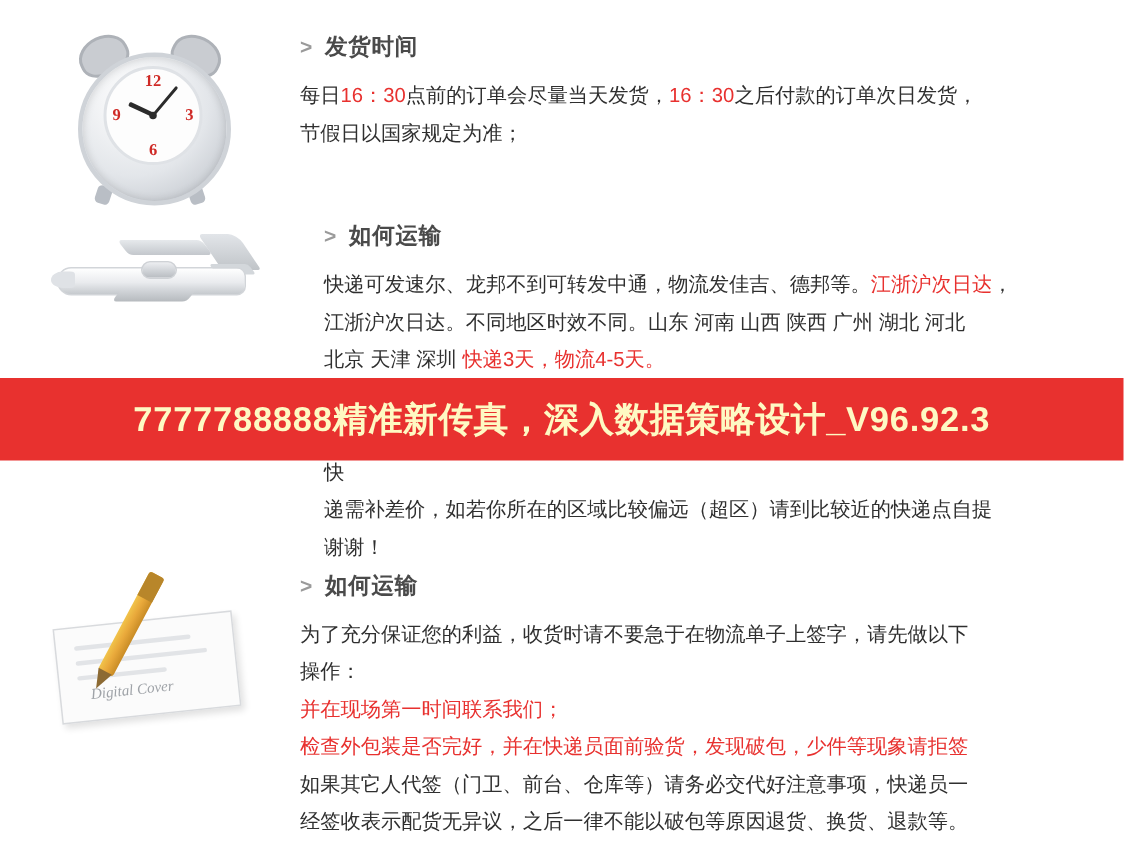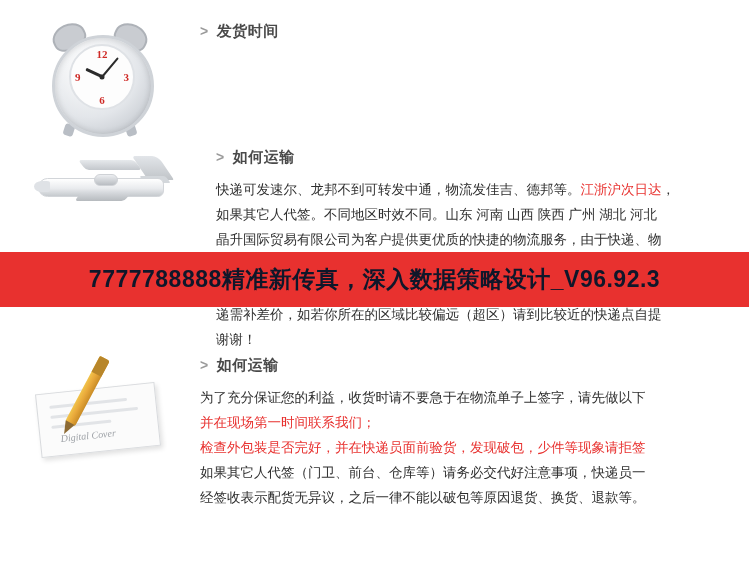--- a/index.html
+++ b/index.html
@@ -199,20 +199,24 @@
             <div class="hand m"></div>
             <div class="pin"></div>
           </div>
         </div>
       </div>
     </div>
     <div class="text-col">
       <h3 class="sec-title">
         <span class="arrow">&gt;</span><span>发货时间</span>
       </h3>
+      <div class="body-wrap">
+          <p class="body-line"><span class="blk">每日</span><span class="red">16：30</span><span class="blk">点前的订单会尽量当天发货，</span><span class="red">16：30</span><span class="blk">之后付款的订单次日发货，</span></p>
+          <p class="body-line"><span class="blk">节假日以国家规定为准；</span></p>
+        </div>
     </div>
   </div>
 
   <div class="section" id="sec-how-ship">
     <div class="icon-col">
       <div class="plane">
         <div class="wing"></div>
         <div class="tail"></div>
         <div class="tailw"></div>
         <div class="fuse"></div>
@@ -220,21 +224,22 @@
         <div class="eng"></div>
         <div class="wing2"></div>
       </div>
     </div>
     <div class="text-col">
       <h3 class="sec-title">
         <span class="arrow">&gt;</span><span>如何运输</span>
       </h3>
       <div class="body-wrap">
           <p class="body-line"><span class="blk">快递可发速尔、龙邦不到可转发中通，物流发佳吉、德邦等。</span><span class="red">江浙沪次日达</span><span class="blk">，</span></p>
-          <p class="body-line"><span class="blk">如果其它人代签。不同地区时效不同。</span><span class="blk">山东 河南 山西 陕西 广州 湖北 河北</span></p>
+          <p class="body-line"><span class="blk">江浙沪次日达。不同地区时效不同。</span><span class="blk">山东 河南 山西 陕西 广州 湖北 河北</span></p>
+          <p class="body-line"><span class="blk">北京 天津 深圳 </span><span class="red">快递3天，物流4-5天。</span></p>
           <p class="body-line"><span class="blk">晶升国际贸易有限公司为客户提供更优质的快捷的物流服务，由于快递、物</span></p>
           <p class="body-line"><span class="blk">流公司的运营调整，我们只发</span><span class="red">中通、圆通、韵达、申通、佳吉、德邦</span><span class="blk">等快递，快</span></p>
           <p class="body-line"><span class="blk">递需补差价，如若你所在的区域比较偏远（超区）请到比较近的快递点自提</span></p>
           <p class="body-line"><span class="blk">谢谢！</span></p>
         </div>
     </div>
   </div>
 
   <div class="section" id="sec-receipt">
     <div class="icon-col">
@@ -249,25 +254,26 @@
           <div class="cap"></div>
         </div>
       </div>
     </div>
     <div class="text-col">
       <h3 class="sec-title">
         <span class="arrow">&gt;</span><span>如何运输</span>
       </h3>
       <div class="body-wrap">
           <p class="body-line"><span class="blk">为了充分保证您的利益，收货时请不要急于在物流单子上签字，请先做以下</span></p>
+          <p class="body-line"><span class="blk">操作：</span></p>
           <p class="body-line"><span class="red">并在现场第一时间联系我们；</span></p>
           <p class="body-line"><span class="red">检查外包装是否完好，并在快递员面前验货，发现破包，少件等现象请拒签</span></p>
           <p class="body-line"><span class="blk">如果其它人代签（门卫、前台、仓库等）请务必交代好注意事项，快递员一</span></p>
           <p class="body-line"><span class="blk">经签收表示配货无异议，之后一律不能以破包等原因退货、换货、退款等。</span></p>
         </div>
     </div>
   </div>
 
   <div class="banner" id="watermark-banner" style="top: 252px; background: rgb(232, 49, 47);">
-    <span class="banner-text" style="color: #0f172a;">7777788888精准新传真，深入数据策略设计_V96.92.3</span>
+    <span class="banner-text" style="color: #fef9c3;">7777788888精准新传真，深入数据策略设计_V96.92.3</span>
   </div>
 
 </div>
 
 </body></html>

